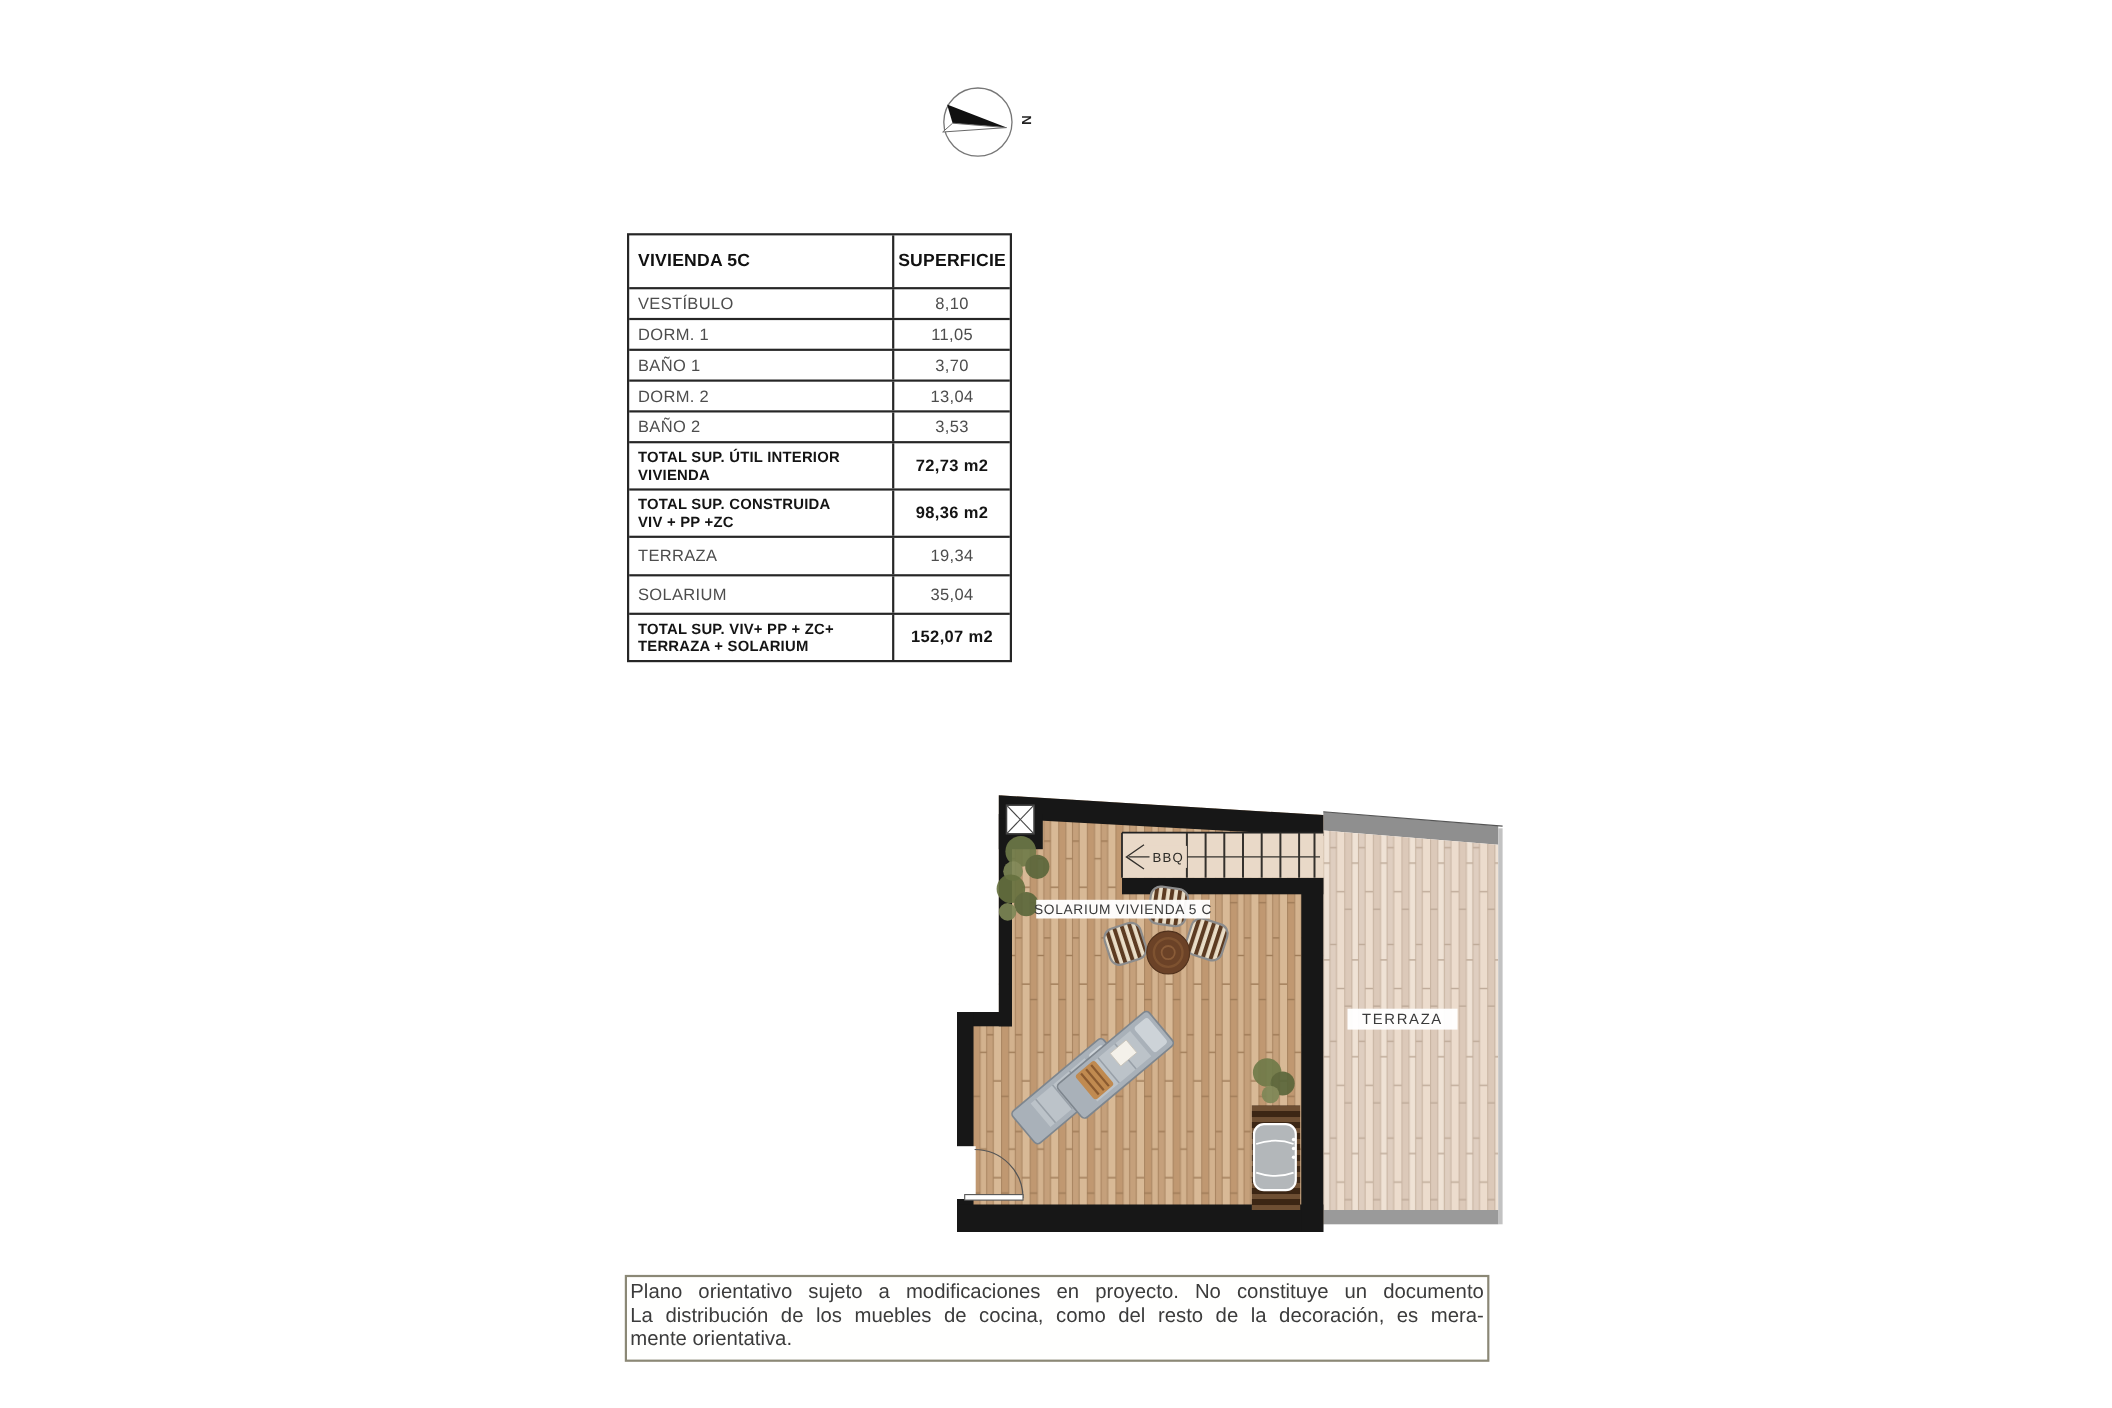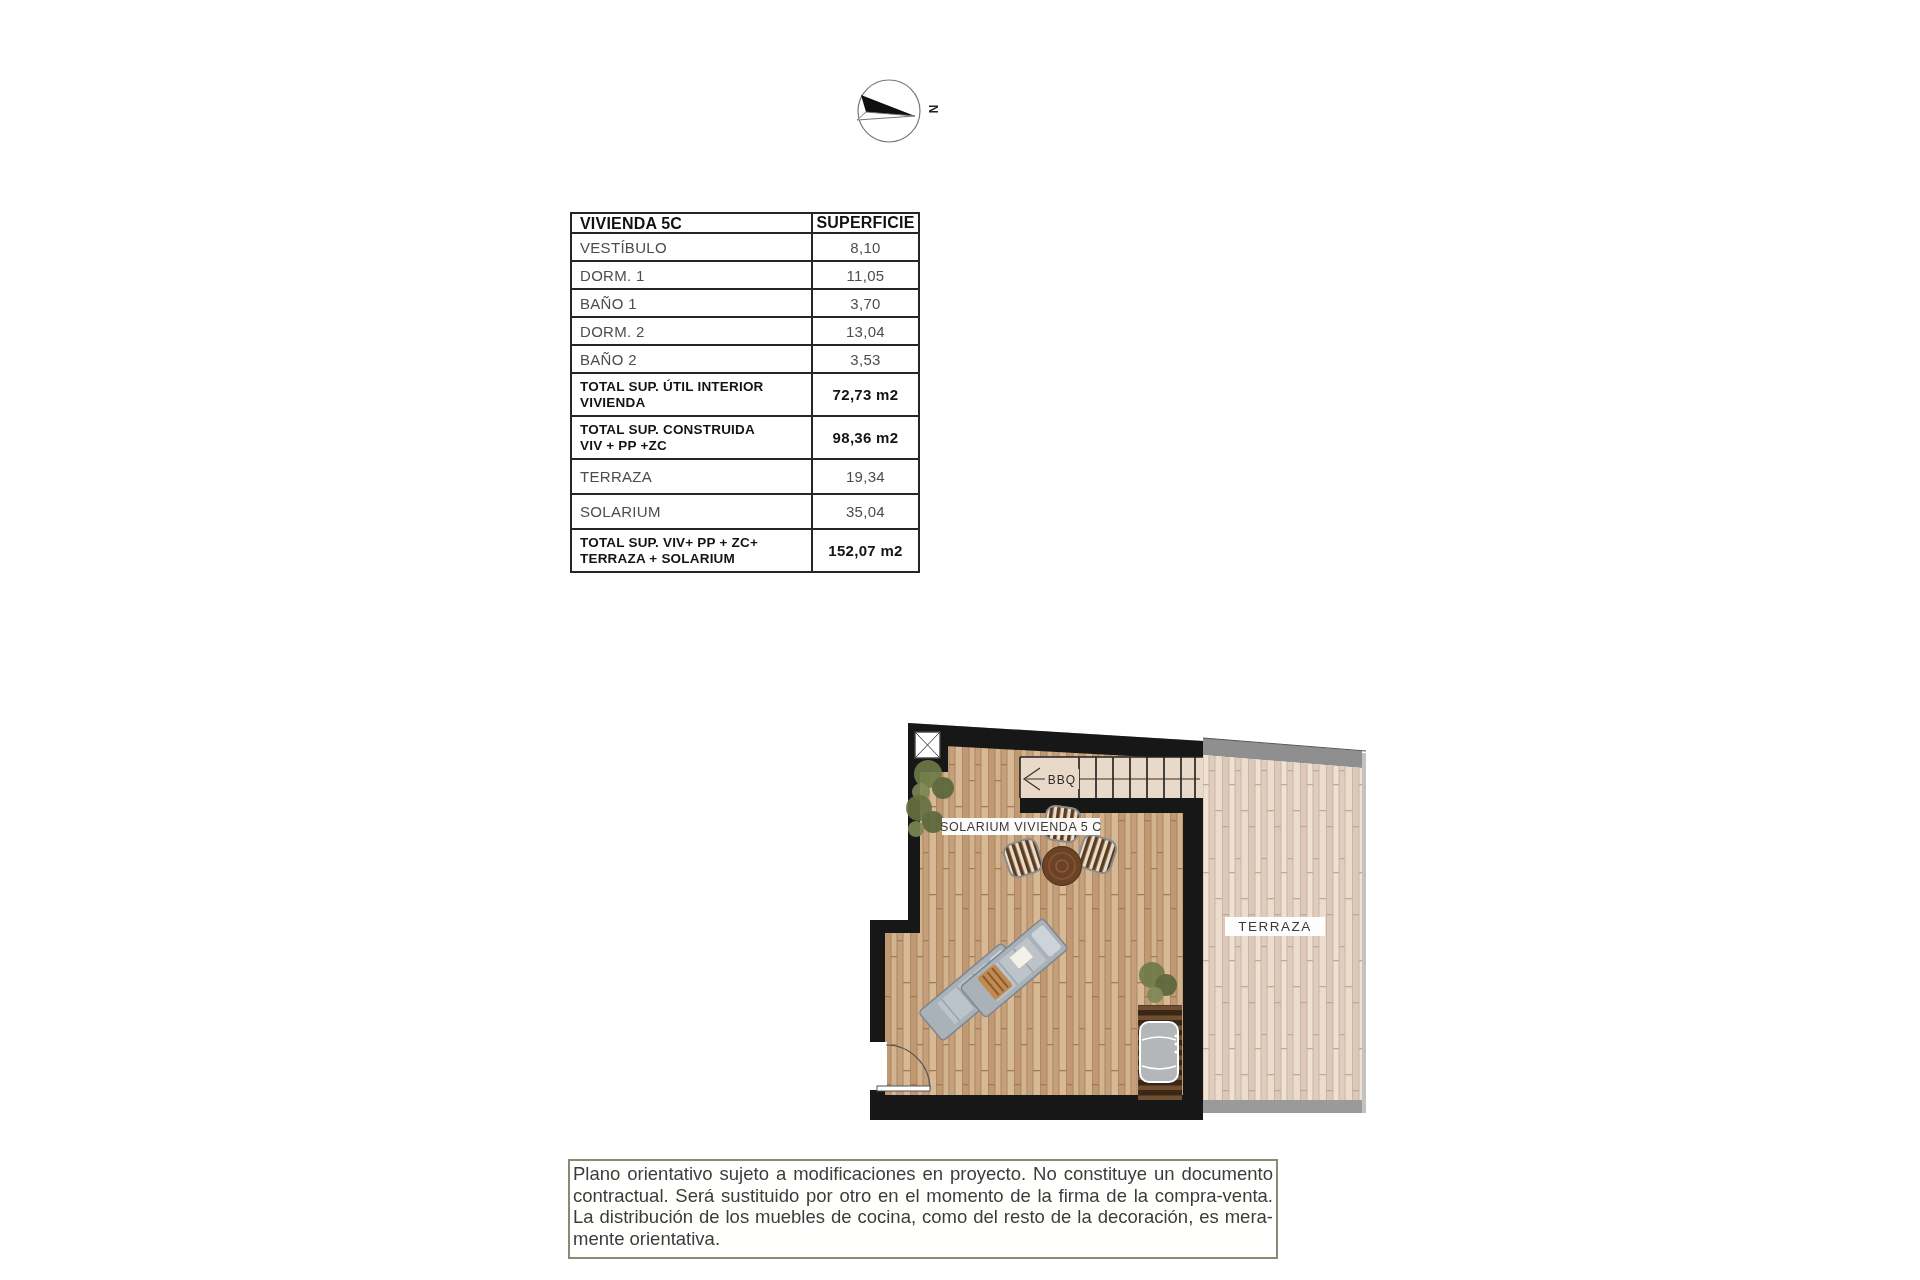--- a/index.html
+++ b/index.html
@@ -9,30 +9,30 @@
   
   .atable{position:absolute;left:570px;top:212px;width:350px;border:2px solid #262626;
           box-sizing:border-box;background:#fff;}
   .arow{display:flex;box-sizing:border-box;border-top:2px solid #262626;}
   .arow:first-child{border-top:none;}
   .alabel{width:241px;box-sizing:border-box;border-right:2px solid #262626;
           padding:2px 4px 2px 8px;display:flex;align-items:center;
           font-size:15px;color:#4d4d4d;letter-spacing:.3px;white-space:pre-line;line-height:17px;}
   .aval{flex:1;display:flex;align-items:center;justify-content:center;
         font-size:15px;color:#4d4d4d;letter-spacing:.3px;border-radius:10px;}
-  .arow.hd{height:18px;}
+  .arow.hd{height:47px;}
   .arow.hd .alabel,.arow.hd .aval{font-weight:bold;color:#111;font-size:16px;letter-spacing:.2px;}
   .arow.r40{height:28px;}
   .arow.r34{height:34px;}
   .arow.r35{height:35px;}
   .arow.tot{height:43px;}
   .arow.tot .alabel{font-weight:bold;color:#141414;font-size:13.5px;line-height:16px;letter-spacing:.2px;}
   .arow.tot .aval{font-weight:bold;color:#141414;}
   
-  .disclaimer{position:absolute;left:568px;top:1159px;width:710px;box-sizing:border-box;
+  .disclaimer{position:absolute;left:568px;top:1159px;width:786px;box-sizing:border-box;
               border:2px solid #8b8876;background:#fffffe;padding:2px 3px 8px 3px;
               color:#3c3c3c;font-size:18.5px;line-height:21.5px;}
   .dline{width:100%;}
   .dline.j{text-align:justify;text-align-last:justify;}
 </style>
 </head>
 <body>
 
 <div class="page">
 
@@ -261,18 +261,17 @@
       <text x="1021" y="831" text-anchor="middle" font-size="12.5" letter-spacing="0.6" fill="#3a3a3a" font-family="Liberation Sans, DejaVu Sans, sans-serif">SOLARIUM VIVIENDA 5 C</text>
     </g>
     <g>
       <rect x="1225" y="917" width="100" height="19" fill="#ffffff" opacity="0.96"></rect>
       <text x="1275" y="931" text-anchor="middle" font-size="13.5" letter-spacing="1.5" fill="#3a3a3a" font-family="Liberation Sans, DejaVu Sans, sans-serif">TERRAZA</text>
     </g>
   </svg>
 
   <div class="disclaimer">
     <div class="dline j">Plano orientativo sujeto a modificaciones en proyecto. No constituye un documento</div>
-    <div class="dline j">contractual. Será sustituido por otro en el momento de la firma de la compra-venta.</div>
     <div class="dline j">La distribución de los muebles de cocina, como del resto de la decoración, es mera-</div>
     <div class="dline">mente orientativa.</div>
   </div>
 
 </div>
 
 </body></html>

